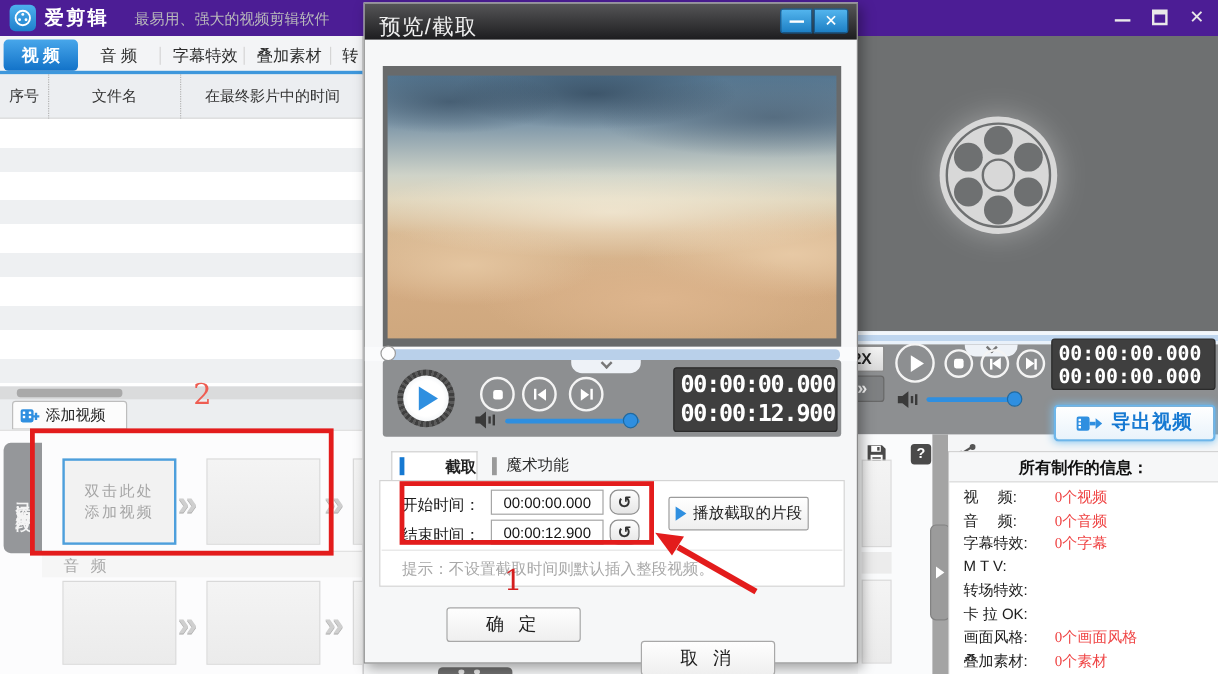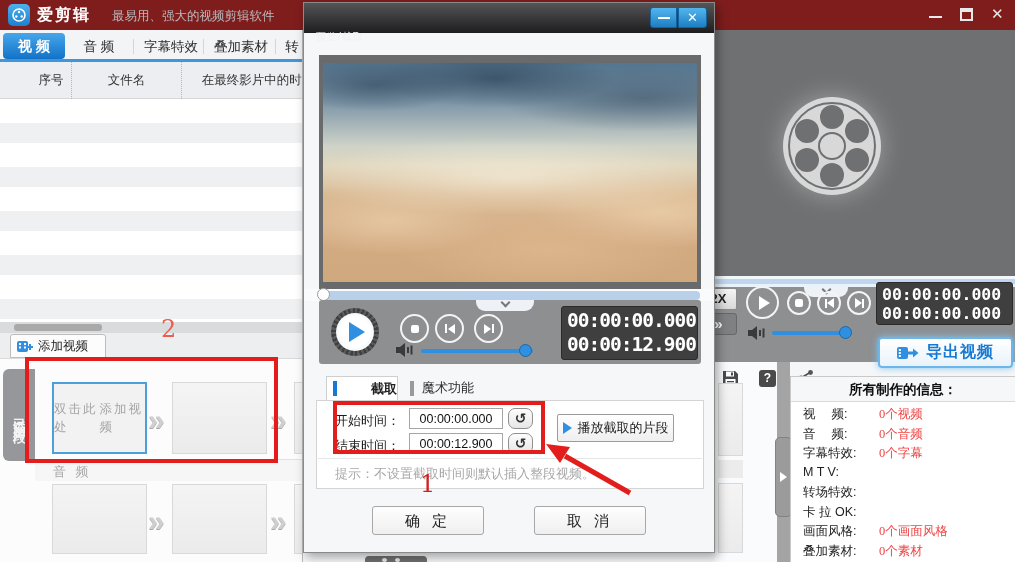--- a/index.html
+++ b/index.html
@@ -6,21 +6,21 @@
   html,body { background:#444; }
   #app {
     position:relative; width:1015px; height:562px; overflow:hidden;
     background:#f5f6f7;
     font-family:"Liberation Sans","DejaVu Sans",sans-serif;
     color:#222; font-size:13px;
   }
   .abs { position:absolute; }
 
   
-  #topbar { left:0; top:0; width:1015px; height:30px; background:#7f1d1d; }
+  #topbar { left:0; top:0; width:1015px; height:30px; background:#4c1d95; }
   #logo { left:8px; top:4px; width:22px; height:22px; border-radius:5px;
     background:linear-gradient(180deg,#4db1ee,#1e7fcc); }
   #logo svg { position:absolute; left:3px; top:3px; }
   #app-title { left:37px; top:5px; color:#fff; font-size:16px; font-weight:bold; letter-spacing:2px; }
   #app-subtitle { left:112px; top:8px; color:#b9b9bb; font-size:12.5px; }
   .winctl { top:8px; width:16px; height:14px; cursor:pointer; }
   #win-min { left:928px; } #win-min i { position:absolute; left:1px; top:8px; width:13px; border-top:2px solid #e9e9e9; }
   #win-max { left:959px; } #win-max i { position:absolute; left:1px; top:0; width:13px; height:13px; border:2px solid #e9e9e9; border-top-width:4px; }
   #win-close { left:991px; top:5px; color:#e9e9e9; font-size:15px; font-weight:bold; }
 
@@ -30,38 +30,38 @@
   .tab-active { left:3px; top:3px; width:62px; height:26px; border-radius:4px;
     background:linear-gradient(180deg,#47a6ea,#1272c8); color:#fff; font-weight:bold;
     font-size:14px; text-align:center; line-height:26px; }
   .tab { top:6px; height:22px; line-height:22px; font-size:13.5px; color:#2c2c2c; text-align:center; }
   #tab-audio { left:70px; width:58px; } #tab-subtitle { left:138px; width:66px; }
   #tab-overlay { left:208px; width:66px; } #tab-trans { left:280px; width:24px; }
   .tabdiv { top:9px; width:1px; height:15px; background:#d5d5d5; }
   #blue-underline { left:0; top:29px; width:303px; height:3px; background:#3e97dc; }
   #list-header { left:0; top:32px; width:303px; height:37px; background:#eceef1;
     border-bottom:1px solid #d6d6d6; }
-  .hcell { top:0; height:37px; line-height:37px; text-align:center; font-size:12.5px; color:#333;margin-left:31px; }
+  .hcell { top:0; height:37px; line-height:37px; text-align:center; font-size:12.5px; color:#333; }
   #hc-0 { left:0; width:40px; } #hc-1 { left:40px; width:110px; border-left:1px dotted #b5b5b5; }
   #hc-2 { left:150px; width:153px; border-left:1px dotted #b5b5b5; }
   #file-list { left:0; top:69px; width:303px; height:223px;
     background:repeating-linear-gradient(180deg,#ffffff 0 24px,#eef0f2 24px 44px); }
   #hscroll { left:0; top:292px; width:303px; height:11px; background:#dadbdc; }
   #hscroll-thumb { left:14px; top:2px; width:88px; height:7px; background:#a9a9a9; border-radius:3px; position:absolute; }
   #addrow { left:0; top:303px; width:303px; height:25px; background:#eceef0; }
   #add-video-btn { left:10px; top:304px; width:96px; height:24px; background:#fcfcfc;
     border:1px solid #bdbdbd; border-radius:3px 3px 0 0; display:flex; align-items:center; gap:5px;
     padding-left:6px; font-size:12.5px; cursor:pointer; }
   #clip-area { left:0; top:328px; width:303px; height:204px; background:#fcfcfd; border-top:1px solid #dadada; }
   #added-tab { left:3px; top:338px; width:32px; height:92px; background:#95979a;
     border-radius:6px 0 0 6px; color:#f4f4f4; font-size:13px; font-weight:bold;
     writing-mode:vertical-rl; text-orientation:upright; text-align:center; line-height:32px; letter-spacing:3px; }
   .slot { background:linear-gradient(180deg,#f4f4f4,#ebebeb); border:1px solid #d9d9d9; }
   #vslot1 { left:52px; top:351px; width:95px; height:72px; border:2px solid #4d9fdc; background:#f2f2f2;
-    display:flex; flex-direction:row; align-items:center; justify-content:center;
+    display:flex; flex-direction:column; align-items:center; justify-content:center;
     color:#a5a5a5; font-size:12.5px; line-height:18px; letter-spacing:2px; cursor:pointer; }
   #vslot2 { left:172px; top:351px; width:95px; height:72px; }
   #vslot3 { left:294px; top:351px; width:14px; height:72px; }
   .chev { color:#cfcfcf; font-size:30px; font-weight:bold; text-shadow:0 1px 0 #aaa; }
   #audio-band { left:35px; top:428px; width:268px; height:22px; background:#f6f6f6; border-top:1px solid #e2e2e2; }
   #audio-label { position:absolute; left:18px; top:3px; color:#a9a9a9; font-size:13px; letter-spacing:3px; }
   #aslot1 { left:52px; top:453px; width:95px; height:70px; }
   #aslot2 { left:172px; top:453px; width:95px; height:70px; }
   #aslot3 { left:294px; top:453px; width:14px; height:70px; }
 
@@ -120,21 +120,21 @@
   #info-rows { position:absolute; left:12px; top:29px; width:210px; }
   .irow { height:19.5px; display:flex; font-size:12.5px; }
   .irow .lbl { width:76px; color:#1d1d1d; }
   .irow .val { color:#ef4444;font-family:Liberation Serif, serif; }
 
   
   #dialog { left:303px; top:2px; width:412px; height:551px; background:#f6f7f8;
     border:1px solid #8a8a8a; box-shadow:3px 4px 10px rgba(0,0,0,.35); z-index:20; }
   #dlg-title { position:absolute; left:0; top:0; width:410px; height:30px;
     background:linear-gradient(180deg,#555557,#1d1d1f); }
-  #dlg-title span { position:absolute; left:12px; top:7px; color:#f0f0f0; font-size:10px; letter-spacing:1px;margin-top:20px; }
+  #dlg-title span { position:absolute; left:12px; top:7px; color:#f0f0f0; font-size:18px; letter-spacing:1px; }
   .dlg-btn { position:absolute; top:4px; height:21px; background:linear-gradient(180deg,#53b5ee,#1d7fc4);
     border:1px solid #15619b; color:#fff; text-align:center; cursor:pointer; }
   #dlg-min { left:346px; width:27px; border-radius:3px 0 0 3px; }
   #dlg-min i { position:absolute; left:7px; top:9px; width:12px; border-top:2px solid #fff; }
   #dlg-close { left:374px; width:29px; border-radius:0 3px 3px 0; font-size:13px; font-weight:bold; line-height:20px; }
   #frame { position:absolute; left:15px; top:52px; width:382px; height:234px; background:#686a6b; }
   #clouds { position:absolute; left:4px; top:8px; width:374px; height:219px;
     background:
      radial-gradient(130px 38px at 14% 10%, rgba(42,62,82,.55), transparent 70%),
      radial-gradient(170px 42px at 46% 7%, rgba(36,56,76,.6), transparent 70%),
@@ -180,21 +180,21 @@
     font-weight:bold; color:#333; cursor:pointer; }
   #play-seg { position:absolute; left:240px; top:13px; width:117px; height:28px; background:linear-gradient(180deg,#fff,#efefef);
     border:1px solid #9c9c9c; border-radius:2px; display:flex; align-items:center; justify-content:center; gap:6px;
     font-size:13px; cursor:pointer; }
   #play-seg i { border-left:9px solid #2f8fe0; border-top:6px solid transparent; border-bottom:6px solid transparent; }
   #gb-divider { position:absolute; left:1px; top:57px; width:384px; border-top:1px solid #e4e4e4; }
   #hint { position:absolute; left:18px; top:64px; color:#a8a8a8; font-size:13px; }
   .dlg-big-btn { position:absolute; top:503px; width:112px; height:29px; background:linear-gradient(180deg,#fefefe,#efefef);
     border:1px solid #a8a8a8; border-radius:3px; text-align:center; line-height:27px; font-size:15px;
     letter-spacing:4px; color:#1d1d1d; cursor:pointer; }
-  #btn-ok { left:68px; } #btn-cancel { left:230px; }
+  #btn-ok { left:68px; } #btn-cancel { left:230px;margin-top:28px; }
 
   
   #bottom-peek { left:365px; top:556px; width:62px; height:6px; background:#6f6f6f; border-radius:4px 4px 0 0; }
   .dot { position:absolute; top:2px; width:5px; height:4px; border-radius:50%; background:#e8e8e8; }
   
   .anno { z-index:40; pointer-events:none; }
   #rect2 { left:25px; top:357px; width:253px; height:106px; border:4px solid #e31c1c; }
   #rect1 { left:333px; top:401px; width:212px; height:53px; border:4px solid #e31c1c; }
   .anno-num { font-family:"DejaVu Serif","Liberation Serif",serif; font-size:24px; }
   #num1 { left:420px; top:470px; color:#d41f1f; } #num2 { left:161px; top:315px; color:#ee5d52; }

